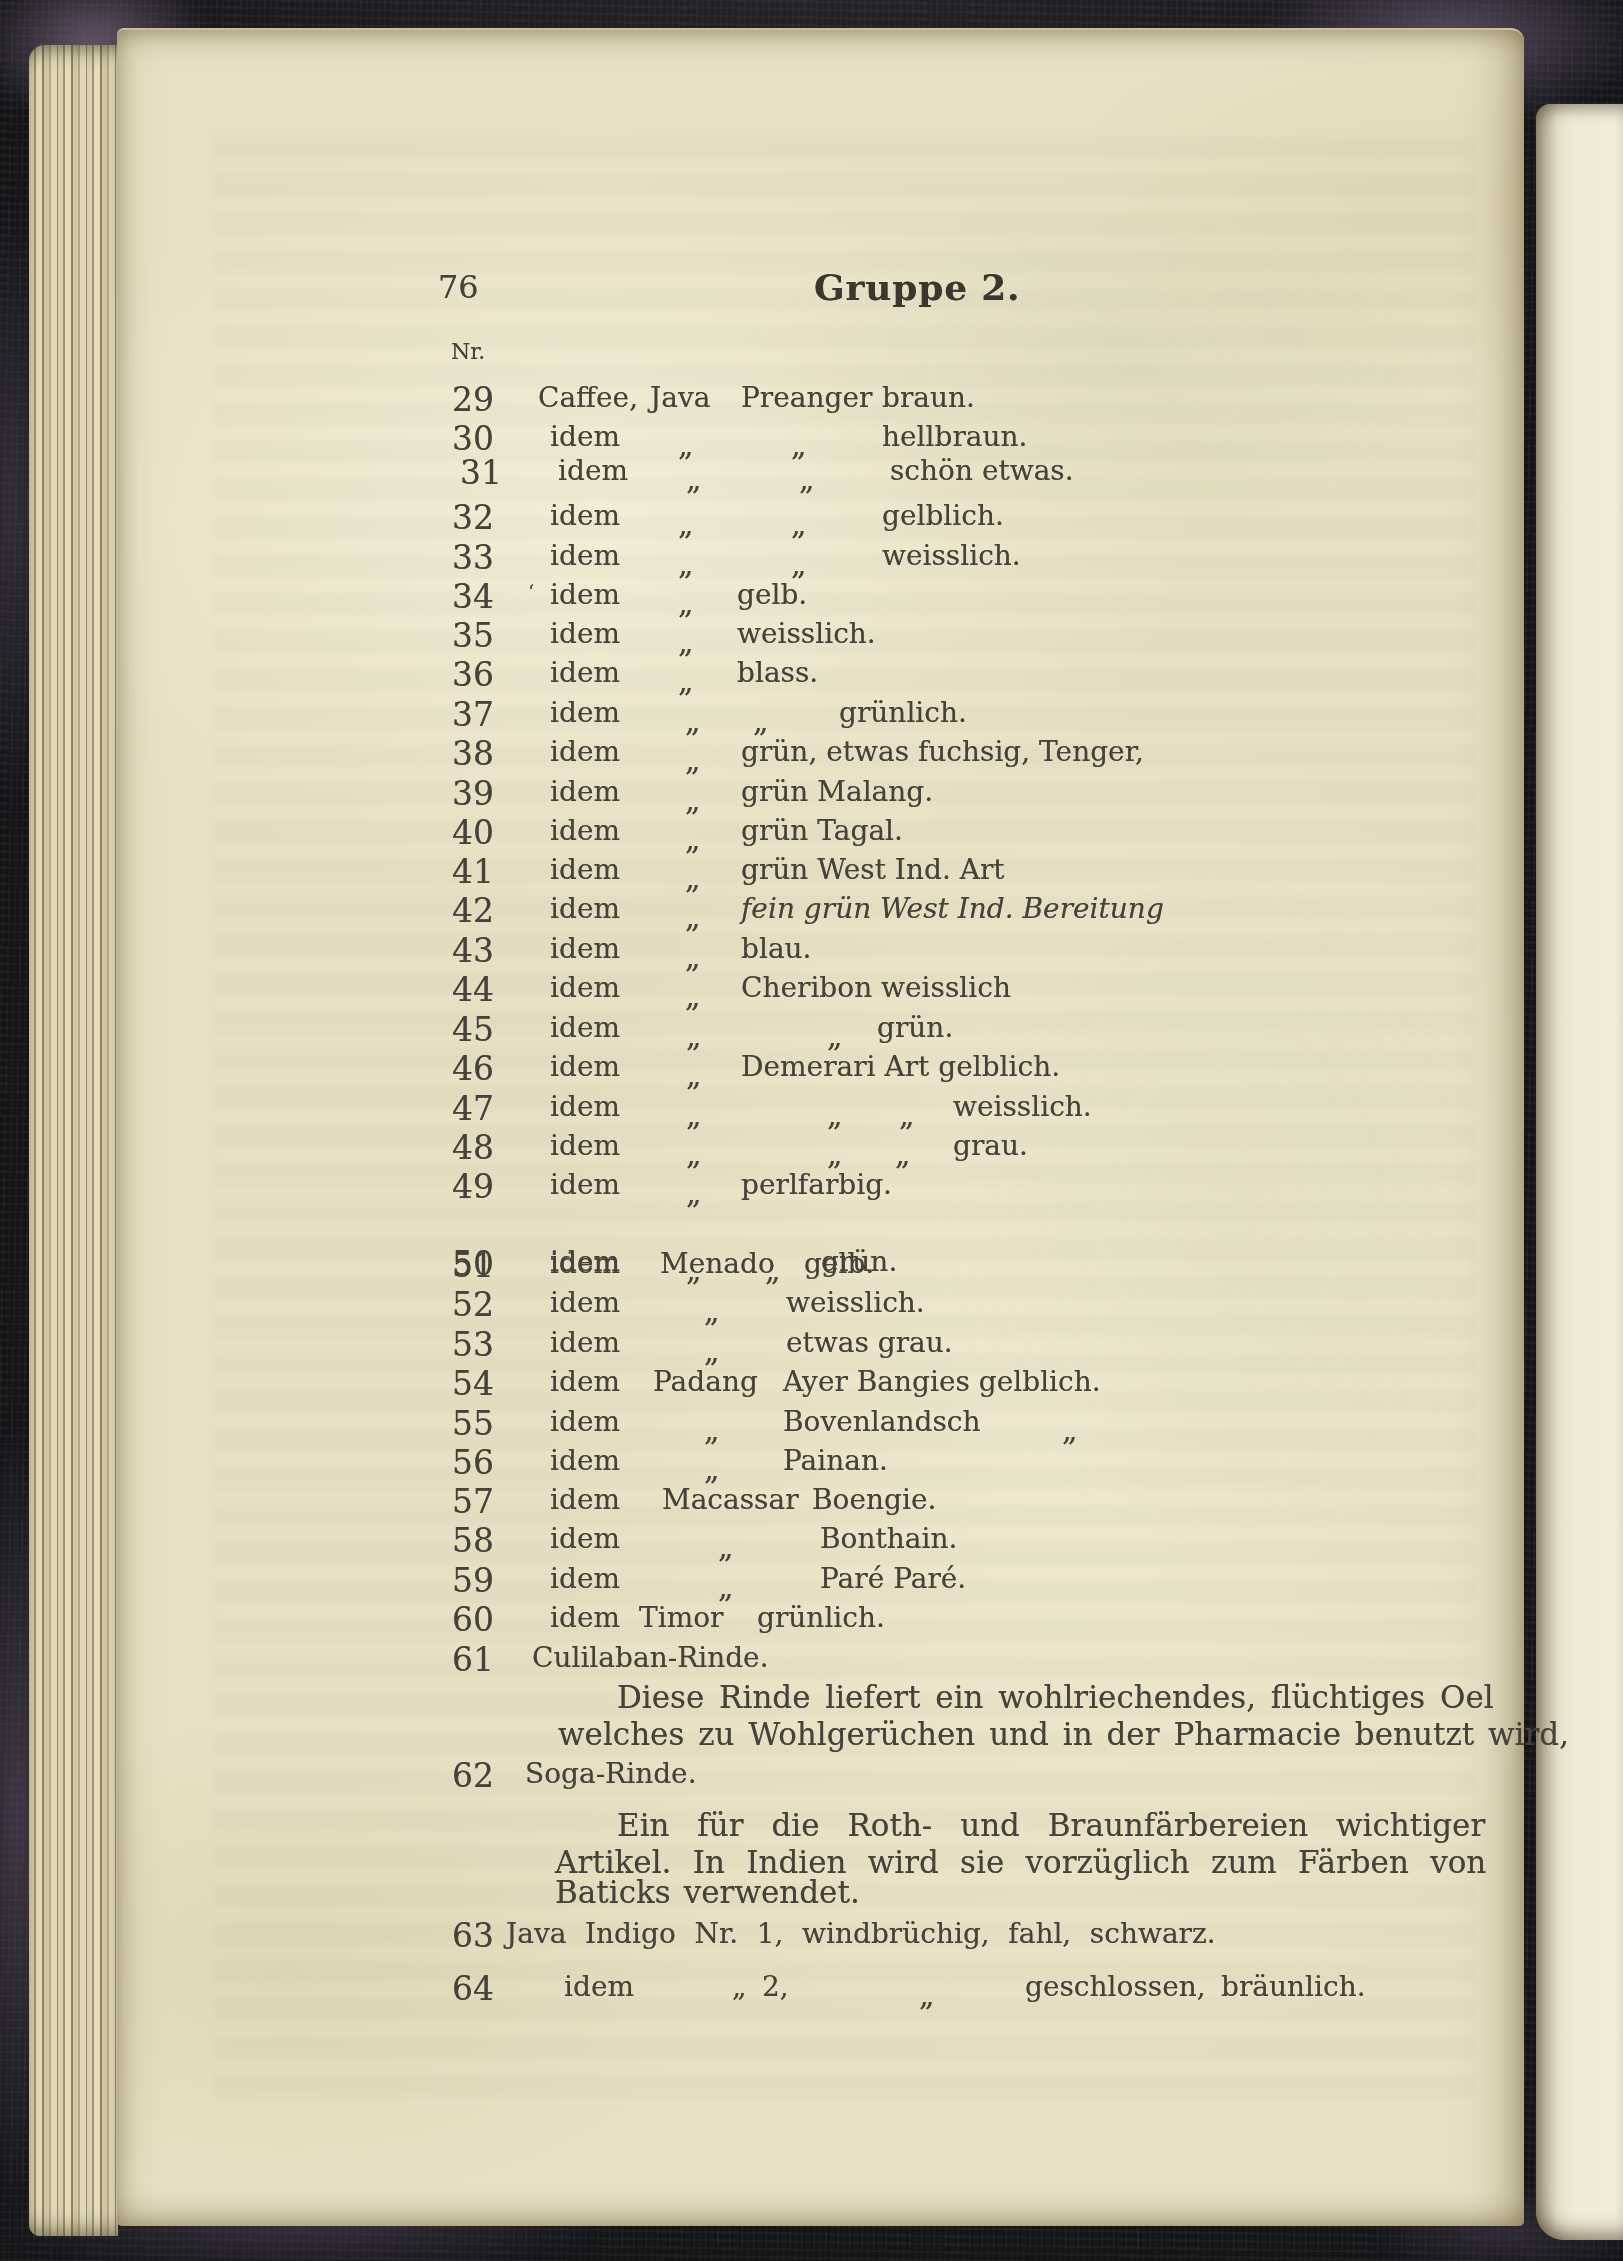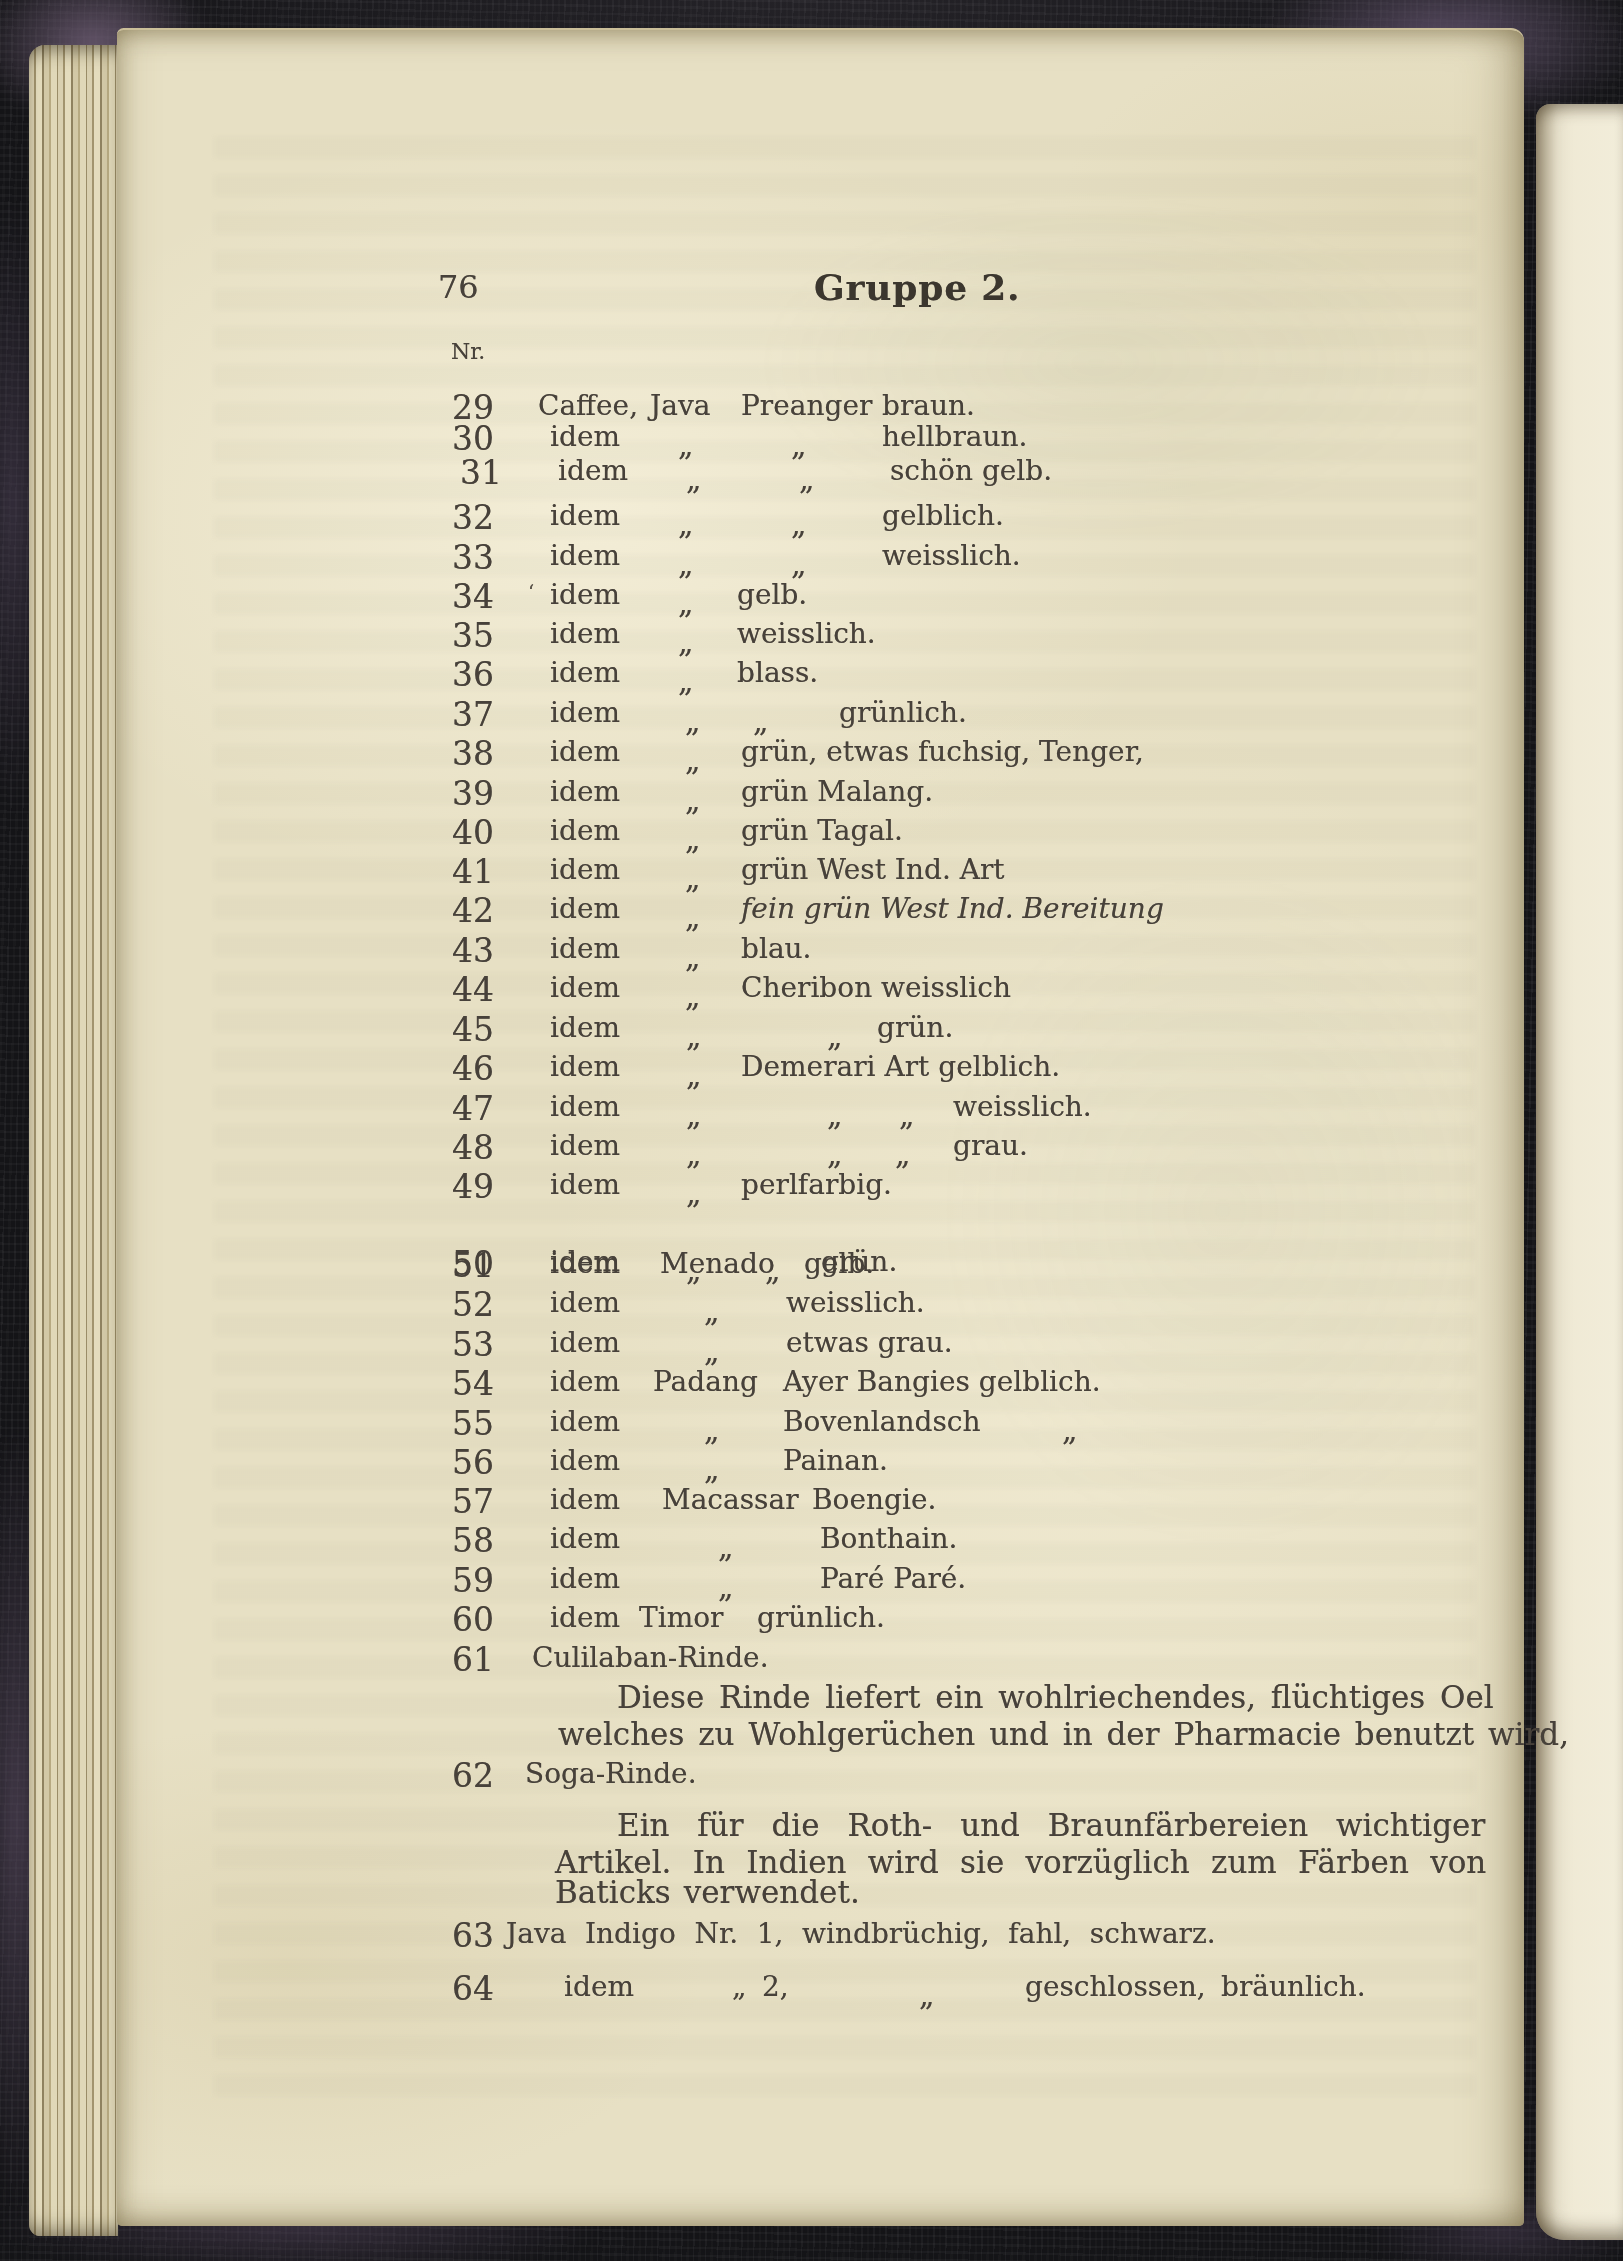--- a/index.html
+++ b/index.html
@@ -85,40 +85,40 @@
 
   <div class="page-stack"></div>
   <div class="page"></div>
   <div class="next-page"></div>
 
   <div class="text-layer">
     <div class="page-number">76</div>
     <div class="header">Gruppe 2.</div>
     <div class="nr-label">Nr.</div>
     <div id="rows">
-        <div class="row" style="top: 391px;">
+        <div class="row" style="top: 383px;">
           <span class="nr">29</span>
           <span class="seg" style="left: 538px;">Caffee,</span>
           <span class="seg" style="left: 650px;">Java</span>
           <span class="seg" style="left: 741px;">Preanger</span>
           <span class="seg" style="left: 882px;">braun.</span>
         </div>
         <div class="row" style="top: 422px;">
           <span class="nr">30</span>
           <span class="seg" style="left: 550px;">idem</span>
           <span class="seg ditto" style="left: 678px;">„</span>
           <span class="seg ditto" style="left: 791px;">„</span>
           <span class="seg" style="left: 882px;">hellbraun.</span>
         </div>
         <div class="row" style="top: 456px; margin-left: 8px;">
           <span class="nr">31</span>
           <span class="seg" style="left: 550px;">idem</span>
           <span class="seg ditto" style="left: 678px;">„</span>
           <span class="seg ditto" style="left: 791px;">„</span>
-          <span class="seg" style="left: 882px;">schön gelb.</span>
+          <span class="seg" style="left: 882px;">schön etwas.</span>
         </div>
         <div class="row" style="top: 501px;">
           <span class="nr">32</span>
           <span class="seg" style="left: 550px;">idem</span>
           <span class="seg ditto" style="left: 678px;">„</span>
           <span class="seg ditto" style="left: 791px;">„</span>
           <span class="seg" style="left: 882px;">gelblich.</span>
         </div>
         <div class="row" style="top: 541px;">
           <span class="nr">33</span>

